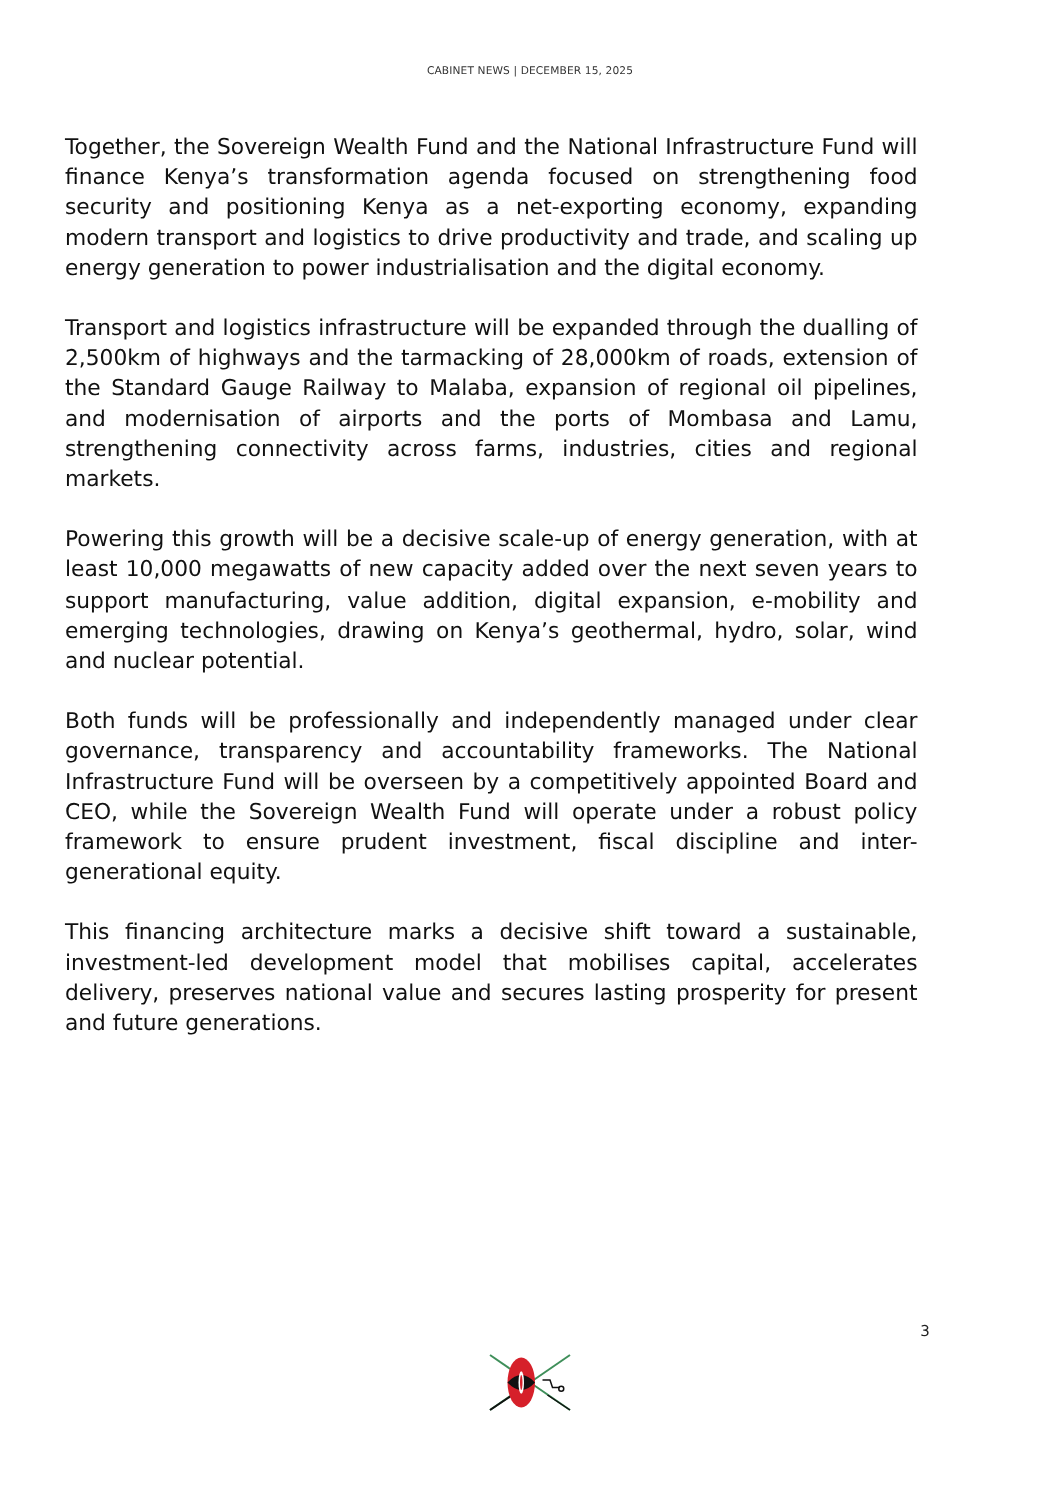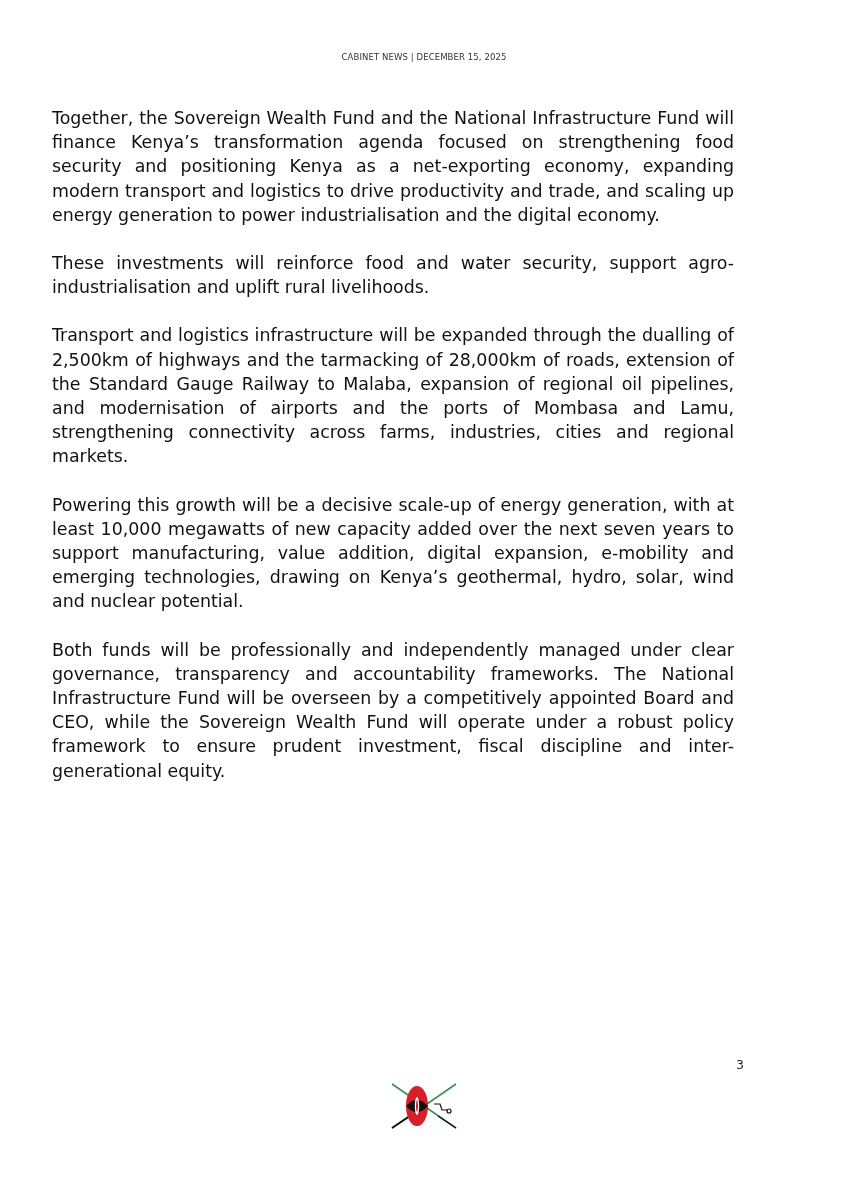--- a/index.html
+++ b/index.html
@@ -24,24 +24,24 @@
     }
     .emblem { position: absolute; left: 388px; top: 1080px; width: 72px; height: 52px; }
   </style>
 </head>
 <body>
 
 <div class="header">CABINET NEWS | DECEMBER 15, 2025</div>
 
 <div class="body-text">
   <p>Together, the Sovereign Wealth Fund and the National Infrastructure Fund will finance Kenya’s transformation agenda focused on strengthening food security and positioning Kenya as a net-exporting economy, expanding modern transport and logistics to drive productivity and trade, and scaling up energy generation to power industrialisation and the digital economy.</p>
-  <p>These investments will reinforce food and water security, support agro-industrialisation and uplift rural livelihoods.</p>
   <p>Transport and logistics infrastructure will be expanded through the dualling of 2,500km of highways and the tarmacking of 28,000km of roads, extension of the Standard Gauge Railway to Malaba, expansion of regional oil pipelines, and modernisation of airports and the ports of Mombasa and Lamu, strengthening connectivity across farms, industries, cities and regional markets.</p>
   <p>Powering this growth will be a decisive scale-up of energy generation, with at least 10,000 megawatts of new capacity added over the next seven years to support manufacturing, value addition, digital expansion, e-mobility and emerging technologies, drawing on Kenya’s geothermal, hydro, solar, wind and nuclear potential.</p>
   <p>Both funds will be professionally and independently managed under clear governance, transparency and accountability frameworks. The National Infrastructure Fund will be overseen by a competitively appointed Board and CEO, while the Sovereign Wealth Fund will operate under a robust policy framework to ensure prudent investment, fiscal discipline and inter-generational equity.</p>
+  <p>This financing architecture marks a decisive shift toward a sustainable, investment-led development model that mobilises capital, accelerates delivery, preserves national value and secures lasting prosperity for present and future generations.</p>
 </div>
 
 <div class="page-number">3</div>
 
 <div class="emblem">
   <svg width="72" height="52" viewBox="0 0 72 52">
 
     <line x1="4" y1="4" x2="68" y2="48" stroke="#3f8f5a" stroke-width="1.6"></line>
     <line x1="68" y1="4" x2="4" y2="48" stroke="#3f8f5a" stroke-width="1.6"></line>
     <line x1="4" y1="48" x2="22" y2="36" stroke="#111" stroke-width="1.6"></line>

